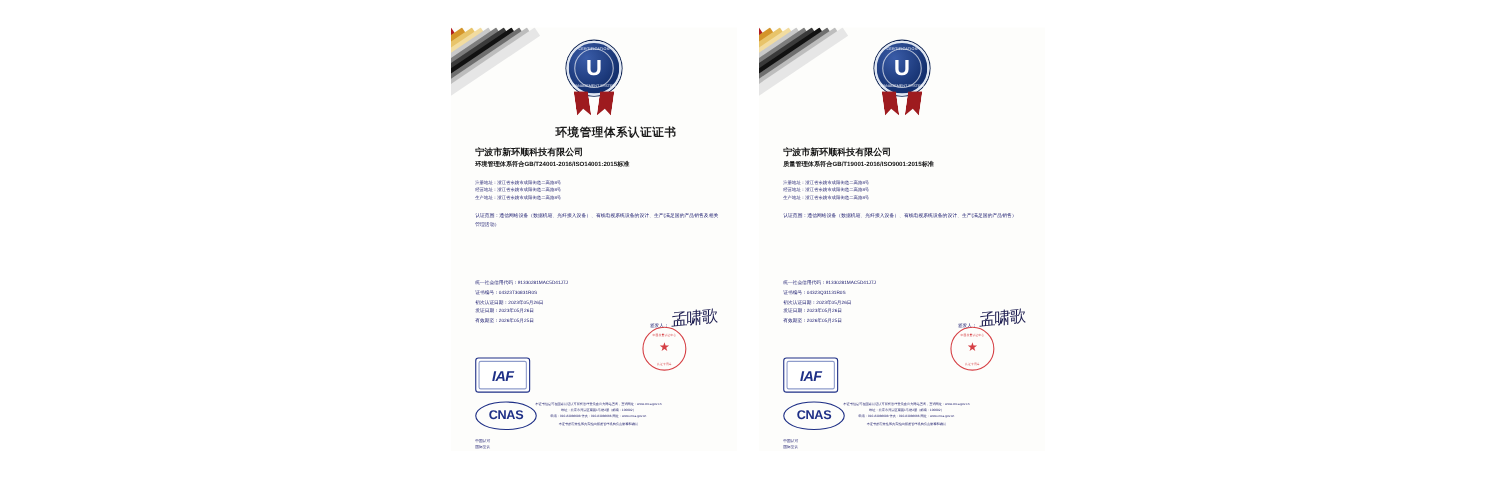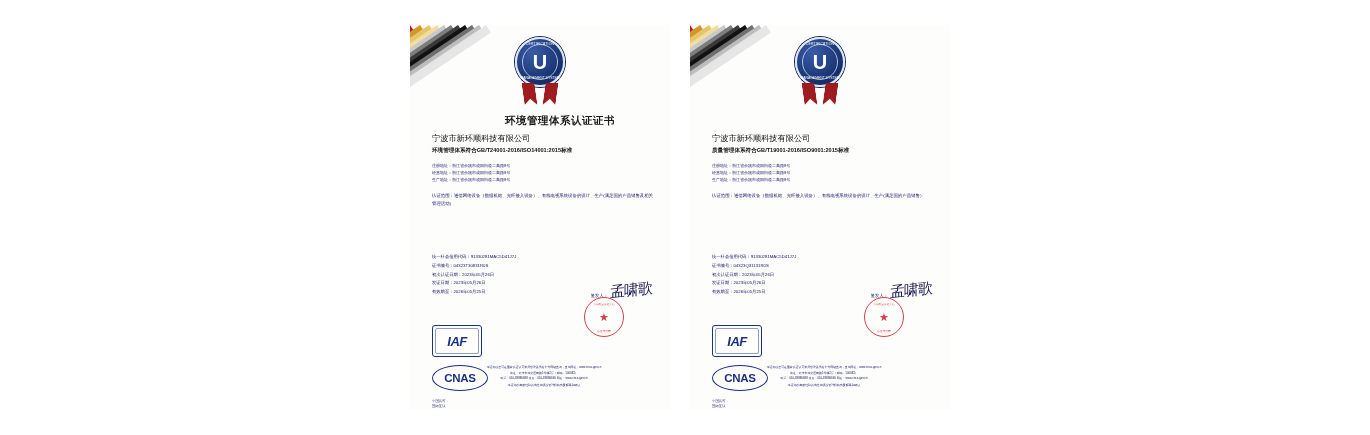--- a/index.html
+++ b/index.html
@@ -137,21 +137,21 @@
 
   
   .body-wrap {
     position: absolute;
     top: 108px;
     left: 22px;
     right: 14px;
   }
   .company {
     font-size: 8.2px;
-    font-weight: normal;
+    font-weight: bold;
     color: #111;
     line-height: 1.5;
   }
   .standard {
     font-size: 5.6px;
     font-weight: bold;
     color: #111;
     margin-top: 1px;
     line-height: 1.5;
   }

